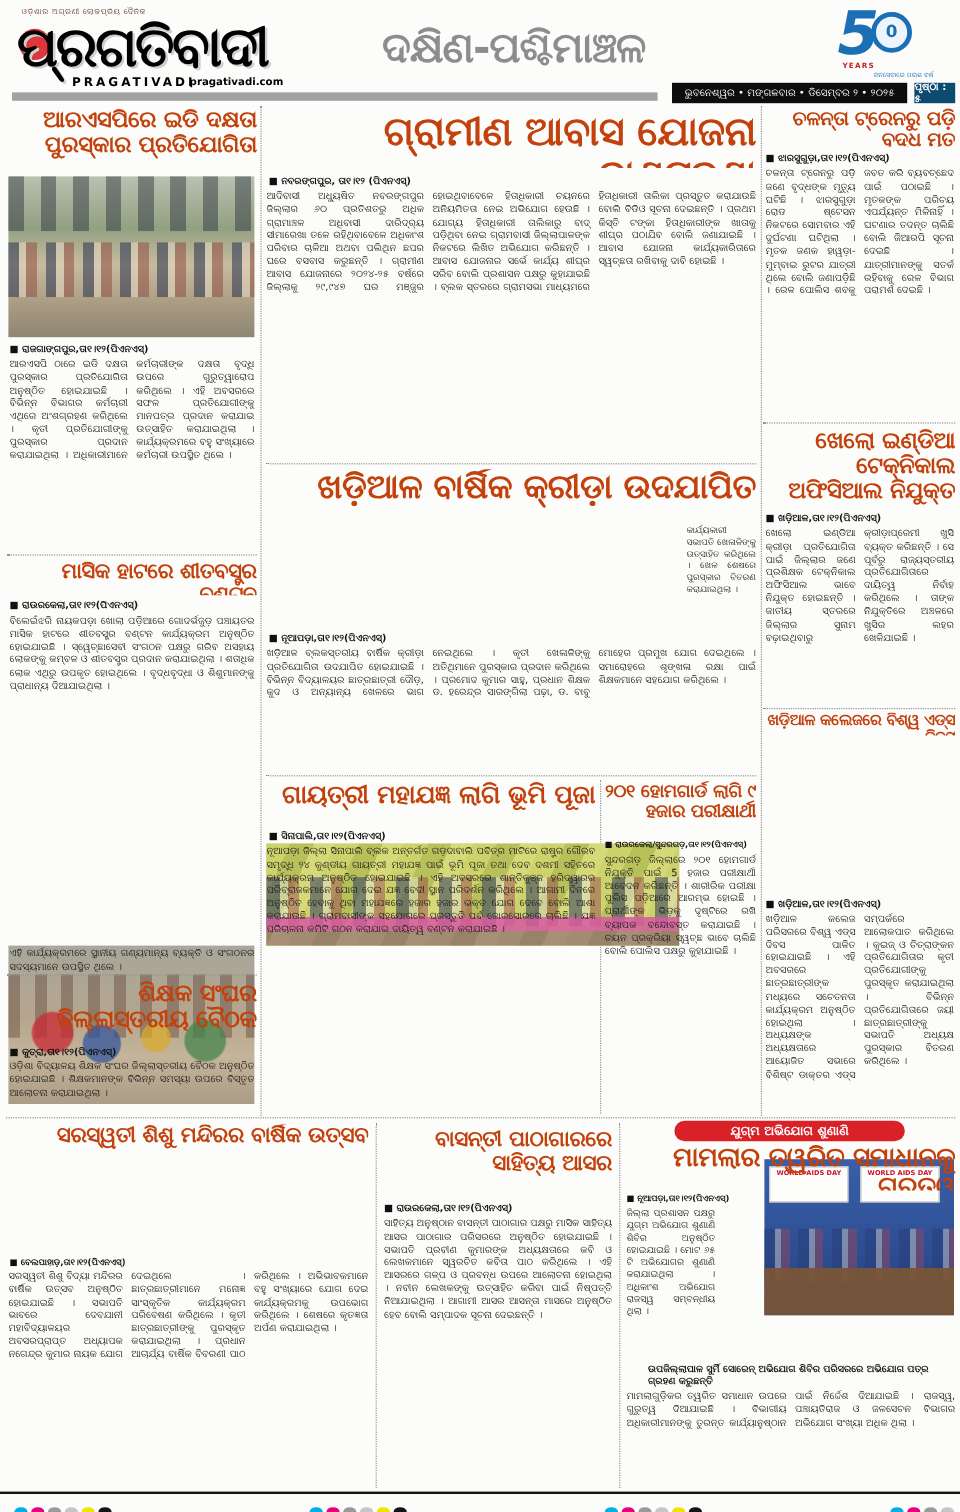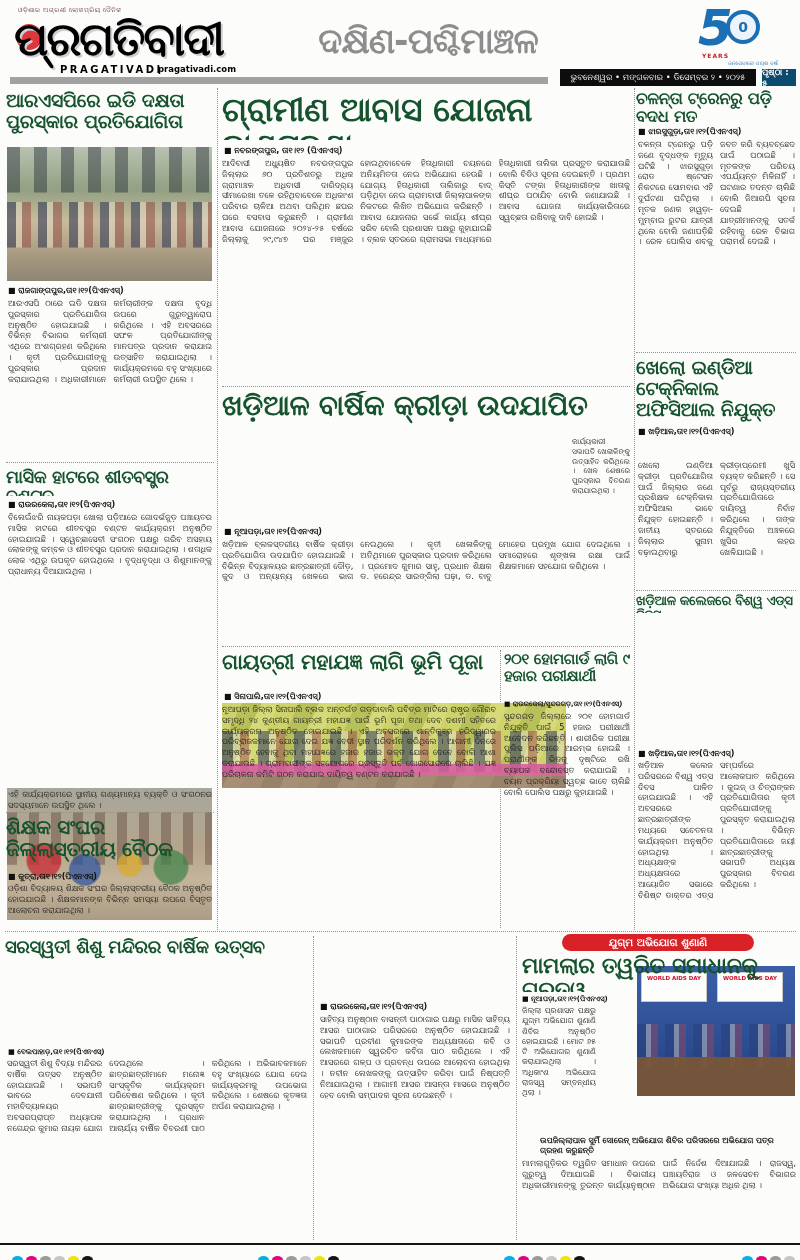--- a/index.html
+++ b/index.html
@@ -1,20 +1,20 @@
 <!DOCTYPE html>
 <html><head>
 <meta charset="utf-8">
 <style>
   *{margin:0;padding:0;box-sizing:border-box}
   html,body{background:#d9d9d9}
   .page{position:relative;width:800px;height:1260px;margin:0 auto;background:#fcfcfa;
         font-family:"DejaVu Sans","Liberation Sans",sans-serif;color:#141414;overflow:hidden}
   .abs{position:absolute}
-  .hl{font-weight:bold;color:#14532d;text-align:left;line-height:1.1;letter-spacing:-.4px;overflow:hidden}
+  .hl{font-weight:bold;color:#c2410c;text-align:right;line-height:1.1;letter-spacing:-.4px;overflow:hidden}
   .byline{font-size:8px;font-weight:bold;color:#101010;white-space:nowrap;overflow:hidden}
   .bodytxt{font-size:8.2px;line-height:1.32;text-align:justify;color:#1d1d1d;overflow:hidden;word-break:break-word}
   .cols2{column-count:2;column-gap:7px}
   .cols3{column-count:3;column-gap:7px}
   .vdot{border-left:1px dotted #949494;width:0}
   .hdot{border-top:1px dotted #949494;height:0}
   .photo{overflow:hidden;position:relative;background:#bbb}
   .caption{font-size:8px;font-weight:bold;color:#151515;overflow:hidden}
 
   
@@ -136,36 +136,37 @@
   <div class="abs byline" style="left:504px;top:700px;width:126px;font-size:6.8px">■ ରାଉରକେଲା/ସୁନ୍ଦରଗଡ଼,ତା୧।୧୨(ପିଏନଏସ୍)</div>
   <div class="abs bodytxt" style="left:504px;top:711px;width:126px;height:217px">ସୁନ୍ଦରଗଡ଼ ଜିଲ୍ଲାରେ ୨୦୧ ହୋମଗାର୍ଡ ନିଯୁକ୍ତି ପାଇଁ 5 ହଜାର ପରୀକ୍ଷାର୍ଥୀ ଆବେଦନ କରିଛନ୍ତି । ଶାରୀରିକ ପରୀକ୍ଷା ପୁଲିସ ପଡ଼ିଆରେ ଆରମ୍ଭ ହୋଇଛି । ପ୍ରାର୍ଥୀଙ୍କ ଭିଡ଼କୁ ଦୃଷ୍ଟିରେ ରଖି ବ୍ୟାପକ ବନ୍ଦୋବସ୍ତ କରାଯାଇଛି । ଚୟନ ପ୍ରକ୍ରିୟା ସ୍ୱଚ୍ଛ ଭାବେ ଚାଲିଛି ବୋଲି ପୋଲିସ ପକ୍ଷରୁ କୁହାଯାଇଛି ।</div>
 
   <div class="abs hl" style="left:636px;top:90px;width:160px;height:32px;font-size:16.5px">ଚଳନ୍ତା ଟ୍ରେନରୁ ପଡ଼ି ବୃଦ୍ଧ ମୃତ</div>
   <div class="abs byline" style="left:638px;top:127px;width:155px">■ ଝାରସୁଗୁଡ଼ା,ତା୧।୧୨(ପିଏନଏସ୍)</div>
   <div class="abs bodytxt cols2" style="left:638px;top:139px;width:157px;height:210px">ଚଳନ୍ତା ଟ୍ରେନରୁ ପଡ଼ି ଜଣେ ବୃଦ୍ଧଙ୍କ ମୃତ୍ୟୁ ଘଟିଛି । ଝାରସୁଗୁଡ଼ା ରୋଡ ଷ୍ଟେସନ ନିକଟରେ ସୋମବାର ଏହି ଦୁର୍ଘଟଣା ଘଟିଥିଲା । ମୃତକ ଜଣକ ହାୱଡ଼ା-ମୁମ୍ବାଇ ରୁଟର ଯାତ୍ରୀ ଥିଲେ ବୋଲି ଜଣାପଡ଼ିଛି । ରେଳ ପୋଲିସ ଶବକୁ ଜବତ କରି ବ୍ୟବଚ୍ଛେଦ ପାଇଁ ପଠାଇଛି । ମୃତକଙ୍କ ପରିଚୟ ଏପର୍ଯ୍ୟନ୍ତ ମିଳିନାହିଁ । ଘଟଣାର ତଦନ୍ତ ଚାଲିଛି ବୋଲି ଜିଆରପି ସୂଚନା ଦେଇଛି । ଯାତ୍ରୀମାନଙ୍କୁ ସତର୍କ ରହିବାକୁ ରେଳ ବିଭାଗ ପରାମର୍ଶ ଦେଇଛି ।</div>
 
   <div class="abs hdot" style="left:636px;top:352px;width:160px"></div>
   <div class="abs hl" style="left:636px;top:357px;width:160px;height:66px;font-size:19px">ଖେଲୋ ଇଣ୍ଡିଆ ଟେକ୍ନିକାଲ ଅଫିସିଆଲ ନିଯୁକ୍ତ</div>
   <div class="abs byline" style="left:638px;top:427px;width:155px">■ ଖଡ଼ିଆଳ,ତା୧।୧୨(ପିଏନଏସ୍)</div>
-  <div class="abs bodytxt cols2" style="left:638px;top:460px;width:157px;height:148px">ଖେଲୋ ଇଣ୍ଡିଆ କ୍ରୀଡ଼ା ପ୍ରତିଯୋଗିତା ପାଇଁ ଜିଲ୍ଲାର ଜଣେ ପ୍ରଶିକ୍ଷକ ଟେକ୍ନିକାଲ ଅଫିସିଆଲ ଭାବେ ନିଯୁକ୍ତ ହୋଇଛନ୍ତି । ଜାତୀୟ ସ୍ତରରେ ଜିଲ୍ଲାର ସୁନାମ ବଢ଼ାଇଥିବାରୁ କ୍ରୀଡ଼ାପ୍ରେମୀ ଖୁସି ବ୍ୟକ୍ତ କରିଛନ୍ତି । ସେ ପୂର୍ବରୁ ରାଜ୍ୟସ୍ତରୀୟ ପ୍ରତିଯୋଗିତାରେ ଦାୟିତ୍ୱ ନିର୍ବାହ କରିଥିଲେ । ତାଙ୍କ ନିଯୁକ୍ତିରେ ଅଞ୍ଚଳରେ ଖୁସିର ଲହର ଖେଳିଯାଇଛି ।</div>
+  <div class="abs bodytxt cols2" style="left:638px;top:439px;width:157px;height:148px">ଖେଲୋ ଇଣ୍ଡିଆ କ୍ରୀଡ଼ା ପ୍ରତିଯୋଗିତା ପାଇଁ ଜିଲ୍ଲାର ଜଣେ ପ୍ରଶିକ୍ଷକ ଟେକ୍ନିକାଲ ଅଫିସିଆଲ ଭାବେ ନିଯୁକ୍ତ ହୋଇଛନ୍ତି । ଜାତୀୟ ସ୍ତରରେ ଜିଲ୍ଲାର ସୁନାମ ବଢ଼ାଇଥିବାରୁ କ୍ରୀଡ଼ାପ୍ରେମୀ ଖୁସି ବ୍ୟକ୍ତ କରିଛନ୍ତି । ସେ ପୂର୍ବରୁ ରାଜ୍ୟସ୍ତରୀୟ ପ୍ରତିଯୋଗିତାରେ ଦାୟିତ୍ୱ ନିର୍ବାହ କରିଥିଲେ । ତାଙ୍କ ନିଯୁକ୍ତିରେ ଅଞ୍ଚଳରେ ଖୁସିର ଲହର ଖେଳିଯାଇଛି ।</div>
 
   <div class="abs hdot" style="left:636px;top:590px;width:160px"></div>
   <div class="abs hl" style="left:636px;top:594px;width:160px;height:19px;font-size:13px">ଖଡ଼ିଆଳ କଲେଜରେ ବିଶ୍ୱ ଏଡ୍ସ ଦିବସ</div>
   <div class="abs photo ph-aids" style="left:637px;top:615px;width:158px;height:130px">
     <div class="banner" style="left:4px;top:6px;width:66px;height:30px">WORLD AIDS DAY</div>
     <div class="banner" style="left:80px;top:6px;width:66px;height:30px">WORLD AIDS DAY</div>
   </div>
   <div class="abs byline" style="left:638px;top:749px;width:155px">■ ଖଡ଼ିଆଳ,ତା୧।୧୨(ପିଏନଏସ୍)</div>
   <div class="abs bodytxt cols2" style="left:638px;top:760px;width:157px;height:168px">ଖଡ଼ିଆଳ କଲେଜ ପରିସରରେ ବିଶ୍ୱ ଏଡ୍ସ ଦିବସ ପାଳିତ ହୋଇଯାଇଛି । ଏହି ଅବସରରେ ଛାତ୍ରଛାତ୍ରୀଙ୍କ ମଧ୍ୟରେ ସଚେତନତା କାର୍ଯ୍ୟକ୍ରମ ଅନୁଷ୍ଠିତ ହୋଇଥିଲା । ଅଧ୍ୟକ୍ଷଙ୍କ ଅଧ୍ୟକ୍ଷତାରେ ଆୟୋଜିତ ସଭାରେ ବିଶିଷ୍ଟ ଡାକ୍ତର ଏଡ୍ସ ସମ୍ପର୍କରେ ଆଲୋକପାତ କରିଥିଲେ । କୁଇଜ୍ ଓ ଚିତ୍ରାଙ୍କନ ପ୍ରତିଯୋଗିତାର କୃତୀ ପ୍ରତିଯୋଗୀଙ୍କୁ ପୁରସ୍କୃତ କରାଯାଇଥିଲା । ବିଭିନ୍ନ ପ୍ରତିଯୋଗିତାରେ ଜୟୀ ଛାତ୍ରଛାତ୍ରୀଙ୍କୁ ସଭାପତି ଅଧ୍ୟକ୍ଷ ପୁରସ୍କାର ବିତରଣ କରିଥିଲେ ।</div>
 
   <div class="abs hl" style="left:5px;top:937px;width:302px;height:34px;font-size:18px">ସରସ୍ୱତୀ ଶିଶୁ ମନ୍ଦିରର ବାର୍ଷିକ ଉତ୍ସବ</div>
 
   <div class="abs byline" style="left:8px;top:1047px;width:96px;font-size:7.2px">■ ବେଲପାହାଡ଼,ତା୧।୧୨(ପିଏନଏସ୍)</div>
   <div class="abs bodytxt cols3" style="left:7px;top:1058px;width:300px;height:182px">ସରସ୍ୱତୀ ଶିଶୁ ବିଦ୍ୟା ମନ୍ଦିରର ବାର୍ଷିକ ଉତ୍ସବ ଅନୁଷ୍ଠିତ ହୋଇଯାଇଛି । ସଭାପତି ଭାବରେ ଦେବଯାନୀ ମହାବିଦ୍ୟାଳୟର ଅବସରପ୍ରାପ୍ତ ଅଧ୍ୟାପକ ନଗେନ୍ଦ୍ର କୁମାର ନାୟକ ଯୋଗ ଦେଇଥିଲେ । ଛାତ୍ରଛାତ୍ରୀମାନେ ମନୋଜ୍ଞ ସାଂସ୍କୃତିକ କାର୍ଯ୍ୟକ୍ରମ ପରିବେଷଣ କରିଥିଲେ । କୃତୀ ଛାତ୍ରଛାତ୍ରୀଙ୍କୁ ପୁରସ୍କୃତ କରାଯାଇଥିଲା । ପ୍ରଧାନ ଆଚାର୍ଯ୍ୟ ବାର୍ଷିକ ବିବରଣୀ ପାଠ କରିଥିଲେ । ଅଭିଭାବକମାନେ ବହୁ ସଂଖ୍ୟାରେ ଯୋଗ ଦେଇ କାର୍ଯ୍ୟକ୍ରମକୁ ଉପଭୋଗ କରିଥିଲେ । ଶେଷରେ କୃତଜ୍ଞତା ଅର୍ପଣ କରାଯାଇଥିଲା ।</div>
 
+  <div class="abs hl" style="left:318px;top:940px;width:192px;height:58px;font-size:18px">ବାସନ୍ତୀ ପାଠାଗାରରେ ସାହିତ୍ୟ ଆସର</div>
   <div class="abs byline" style="left:320px;top:1002px;width:188px">■ ରାଉରକେଲା,ତା୧।୧୨(ପିଏନଏସ୍)</div>
   <div class="abs bodytxt" style="left:320px;top:1014px;width:190px;height:226px">ସାହିତ୍ୟ ଅନୁଷ୍ଠାନ ବାସନ୍ତୀ ପାଠାଗାର ପକ୍ଷରୁ ମାସିକ ସାହିତ୍ୟ ଆସର ପାଠାଗାର ପରିସରରେ ଅନୁଷ୍ଠିତ ହୋଇଯାଇଛି । ସଭାପତି ପ୍ରବୀଣ କୁମାରଙ୍କ ଅଧ୍ୟକ୍ଷତାରେ କବି ଓ ଲେଖକମାନେ ସ୍ୱରଚିତ କବିତା ପାଠ କରିଥିଲେ । ଏହି ଆସରରେ ଗଳ୍ପ ଓ ପ୍ରବନ୍ଧ ଉପରେ ଆଲୋଚନା ହୋଇଥିଲା । ନବୀନ ଲେଖକଙ୍କୁ ଉତ୍ସାହିତ କରିବା ପାଇଁ ନିଷ୍ପତ୍ତି ନିଆଯାଇଥିଲା । ଆଗାମୀ ଆସର ଆସନ୍ତା ମାସରେ ଅନୁଷ୍ଠିତ ହେବ ବୋଲି ସମ୍ପାଦକ ସୂଚନା ଦେଇଛନ୍ତି ।</div>
 
   <div class="abs badge" style="left:562px;top:934px;width:192px;height:17px">ଯୁଗ୍ମ ଅଭିଯୋଗ ଶୁଣାଣି</div>
   <div class="abs hl" style="left:522px;top:954px;width:274px;height:38px;font-size:22px">ମାମଲାର ତ୍ୱରିତ ସମାଧାନକୁ ଗୁରୁତ୍ୱ</div>
   <div class="abs byline" style="left:522px;top:995px;width:110px;font-size:7px">■ ନୂଆପଡ଼ା,ତା୧।୧୨(ପିଏନଏସ୍)</div>
   <div class="abs bodytxt" style="left:522px;top:1006px;width:74px;height:126px;font-size:7.8px">ଜିଲ୍ଲା ପ୍ରଶାସନ ପକ୍ଷରୁ ଯୁଗ୍ମ ଅଭିଯୋଗ ଶୁଣାଣି ଶିବିର ଅନୁଷ୍ଠିତ ହୋଇଯାଇଛି । ମୋଟ ୬୫ ଟି ଅଭିଯୋଗର ଶୁଣାଣି କରାଯାଇଥିଲା । ଅଧିକାଂଶ ଅଭିଯୋଗ ରାଜସ୍ୱ ସମ୍ବନ୍ଧୀୟ ଥିଲା ।</div>
 
   <div class="abs bodytxt cols2" style="left:522px;top:1158px;width:274px;height:82px">ମାମଲାଗୁଡ଼ିକର ତ୍ୱରିତ ସମାଧାନ ଉପରେ ଗୁରୁତ୍ୱ ଦିଆଯାଇଛି । ବିଭାଗୀୟ ଅଧିକାରୀମାନଙ୍କୁ ତୁରନ୍ତ କାର୍ଯ୍ୟାନୁଷ୍ଠାନ ପାଇଁ ନିର୍ଦ୍ଦେଶ ଦିଆଯାଇଛି । ରାଜସ୍ୱ, ପଞ୍ଚାୟତିରାଜ ଓ ଜଳସେଚନ ବିଭାଗର ଅଭିଯୋଗ ସଂଖ୍ୟା ଅଧିକ ଥିଲା ।</div>
   <div class="abs caption" style="left:540px;top:1136px;width:256px;height:20px">ଉପଜିଲ୍ଲାପାଳ ସୁର୍ମି ସୋରେନ୍ ଅଭିଯୋଗ ଶିବିର ପରିସରରେ ଅଭିଯୋଗ ପତ୍ର ଗ୍ରହଣ କରୁଛନ୍ତି</div>

